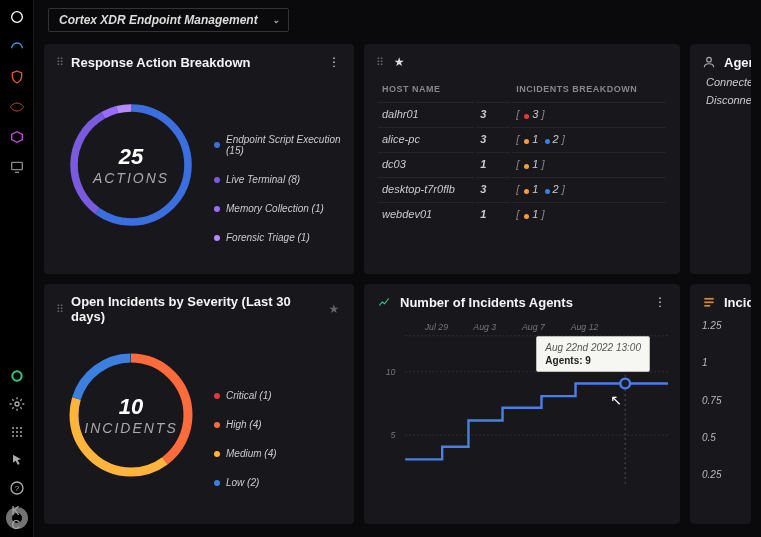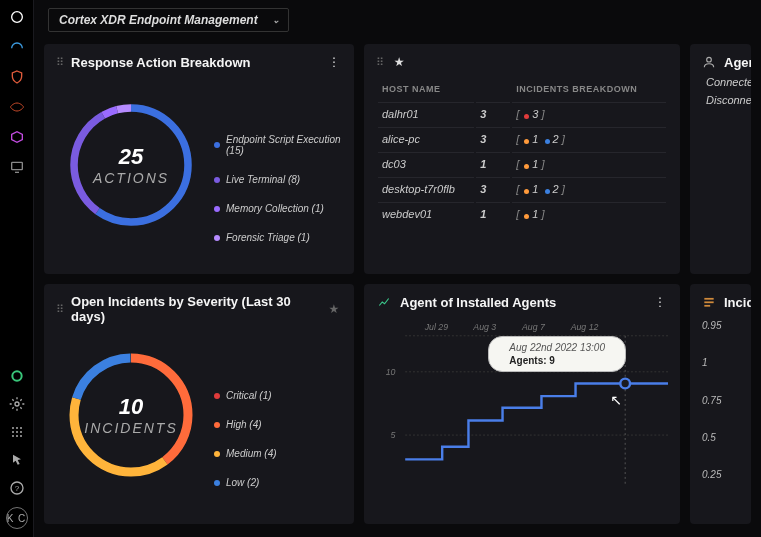--- a/index.html
+++ b/index.html
@@ -3,21 +3,21 @@
 <meta charset="utf-8">
 <style>
   * { margin: 0; padding: 0; box-sizing: border-box; }
   body { background: #0a0a0c; color: #e0e0e0; font-family: "Segoe UI", Arial, sans-serif; font-size: 12px; width: 761px; height: 537px; overflow: hidden; position: relative; }
   .app { display: flex; height: 100%; }
   .rail { width: 34px; background: #000; border-right: 1px solid #1a1a1f; display: flex; flex-direction: column; align-items: center; padding-top: 8px; }
   .rail-top { flex: 1; display: flex; flex-direction: column; gap: 12px; align-items: center; }
   .rail-bot { display: flex; flex-direction: column; gap: 10px; align-items: center; padding-bottom: 8px; }
   .rail-ico { width: 18px; height: 18px; display:flex; align-items:center; justify-content:center; cursor:pointer; }
   .rail-ico svg { width:16px; height:16px; }
-  .avatar { width:22px; height:22px; border:1px solid #737373; border-radius:50%; display:flex; align-items:center; justify-content:center; font-size:10px; color:#aaa; letter-spacing:1px;text-align:center; }
+  .avatar { width:22px; height:22px; border:6px solid #737373; border-radius:50%; display:flex; align-items:center; justify-content:center; font-size:12px; color:#aaa; letter-spacing:1px; }
   .main { flex: 1; display: flex; flex-direction: column; }
   .topbar { height: 40px; display: flex; align-items: center; padding: 0 14px; }
   .title-drop { border:1px solid #333; padding:4px 30px 4px 10px; font-size:12px; font-style: italic; font-weight: 600; color:#ddd; position:relative; cursor:pointer; border-radius:2px; }
   .title-drop .chev { position:absolute; right:8px; top:50%; transform:translateY(-50%); font-size:9px; color:#aaa; }
   .grid { flex:1; padding: 4px 10px 10px 10px; display:grid; grid-template-columns: 310px 316px 1fr; grid-template-rows: 230px 240px; gap: 10px; }
   .card { background:#17171c; border-radius:4px; padding:10px 12px; position:relative; overflow:hidden; }
   .card-hdr { display:flex; align-items:center; gap:8px; margin-bottom:6px; }
   .card-hdr .grip { color:#666; letter-spacing:-1px; font-size:11px; }
   .card-hdr h2 { font-size:13px; font-weight:700; color:#f5f5f5; flex:1; }
   .card-hdr .hico { width:16px; height:16px; display:flex; align-items:center; justify-content:center; }
@@ -33,21 +33,21 @@
   .dot { width:6px; height:6px; border-radius:50%; flex-shrink:0; }
   .tbl { width:100%; margin-top:6px; font-size:11px; }
   .tbl th { text-align:left; color:#888; font-size:9px; font-weight:600; letter-spacing:0.5px; padding:6px 4px; text-transform:uppercase; }
   .tbl td { padding:5px 4px; border-top:1px solid #26262c; color:#ccc; font-style:italic; }
   .bk-cell { font-style:italic; color:#bbb; }
   .bk-cell .br { margin-right:2px; color:#888; }
   .bk-cell .bd { display:inline-block; width:5px; height:5px; border-radius:50%; margin:0 3px -1px; }
   .linechart { position:relative; width:100%; height:170px; margin-top:0; }
   .linechart svg { width:100%; height:100%; }
   .axis-lbl { font-size:9px; fill:#777; font-style:italic; }
-  .tooltip { position:absolute; background:#f6f6f2; color:#222; border:1px solid #bbb; border-radius:14px; padding:4px 20px; font-size:10px; line-height:1.3; top:20px; right:42px; white-space:nowrap; }
+  .tooltip { position:absolute; background:#f6f6f2; color:#222; border:1px solid #bbb; border-radius:2px; padding:4px 8px; font-size:10px; line-height:1.3; top:20px; right:18px; white-space:nowrap; }
   .tooltip .tt-head { font-style:italic; color:#555; }
   .tooltip .tt-val { font-weight:600; }
   .cursor-img { position:absolute; right:46px; top:76px; font-size:14px; color:#fff; pointer-events:none; }
   .yaxis-only { display:flex; flex-direction:column; justify-content:space-between; height:160px; margin-top:10px; font-size:10px; color:#bbb; font-style:italic; }
   .card.clipped { padding-right:0; }
   svg text { font-family: inherit; }
 </style>
 </head>
 <body>
 
@@ -278,21 +278,21 @@
         </div>
       </div>
 
       <div class="card">
         <div class="card-hdr">
           <span class="hico">
               <svg width="14" height="14" viewBox="0 0 24 24">
                 <path d="M4 18l5-6 4 3 7-9" fill="none" stroke="#3bc68a" stroke-width="2"></path>
               </svg>
             </span>
-          <h2>Agent of Installed Agents</h2>
+          <h2>Number of Incidents Agents</h2>
           <span class="hico">⋮</span>
         </div>
         <div class="linechart">
           <svg viewBox="0 0 300 170">
             <text x="50" y="12" class="axis-lbl">Jul 29</text>
             <text x="100" y="12" class="axis-lbl">Aug 3</text>
             <text x="150" y="12" class="axis-lbl">Aug 7</text>
             <text x="200" y="12" class="axis-lbl">Aug 12</text>
             <line x1="30" y1="18" x2="300" y2="18" stroke="#333" stroke-dasharray="2 2"></line>
             <text x="20" y="58" class="axis-lbl" text-anchor="end">10</text>
@@ -316,21 +316,21 @@
           <span class="hico">
               <svg width="14" height="14" viewBox="0 0 24 24">
                 <rect x="4" y="5" width="16" height="3" fill="#d08a3b"></rect>
                 <rect x="4" y="11" width="16" height="3" fill="#d08a3b"></rect>
                 <rect x="4" y="17" width="10" height="3" fill="#d08a3b"></rect>
               </svg>
             </span>
           <h2>Incider</h2>
         </div>
         <div class="yaxis-only">
-          <span>0.95</span>
+          <span>1.25</span>
           <span>1</span>
           <span>0.75</span>
           <span>0.5</span>
           <span>0.25</span>
         </div>
       </div>
 
     </div>
   </div>
 </div>

